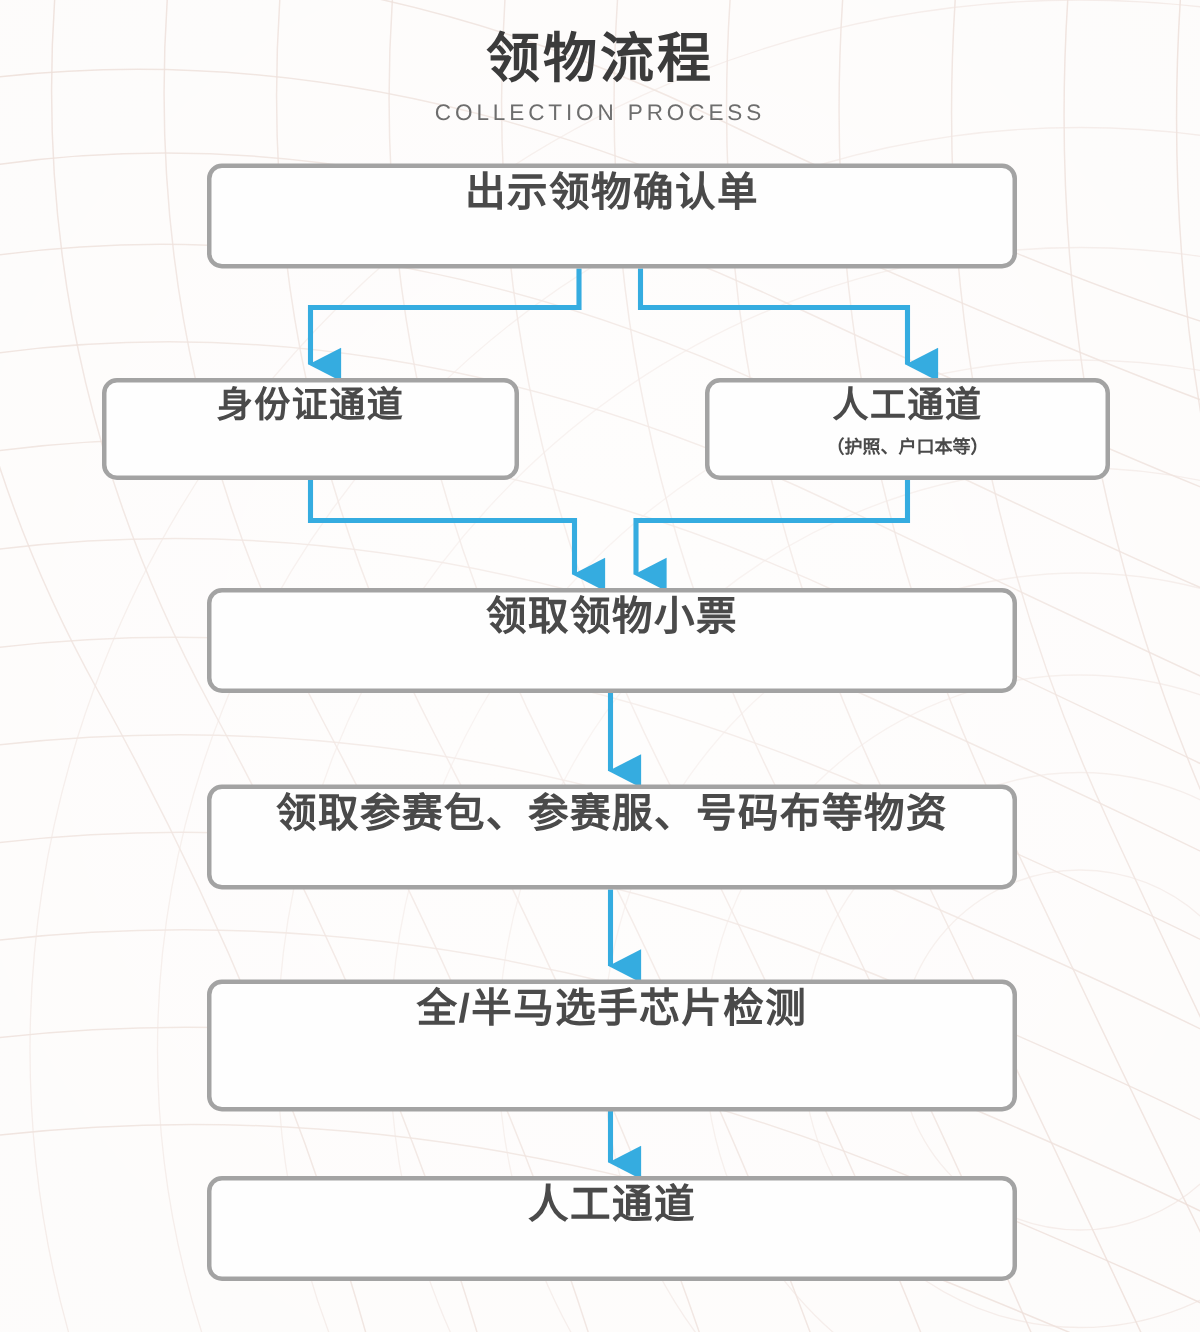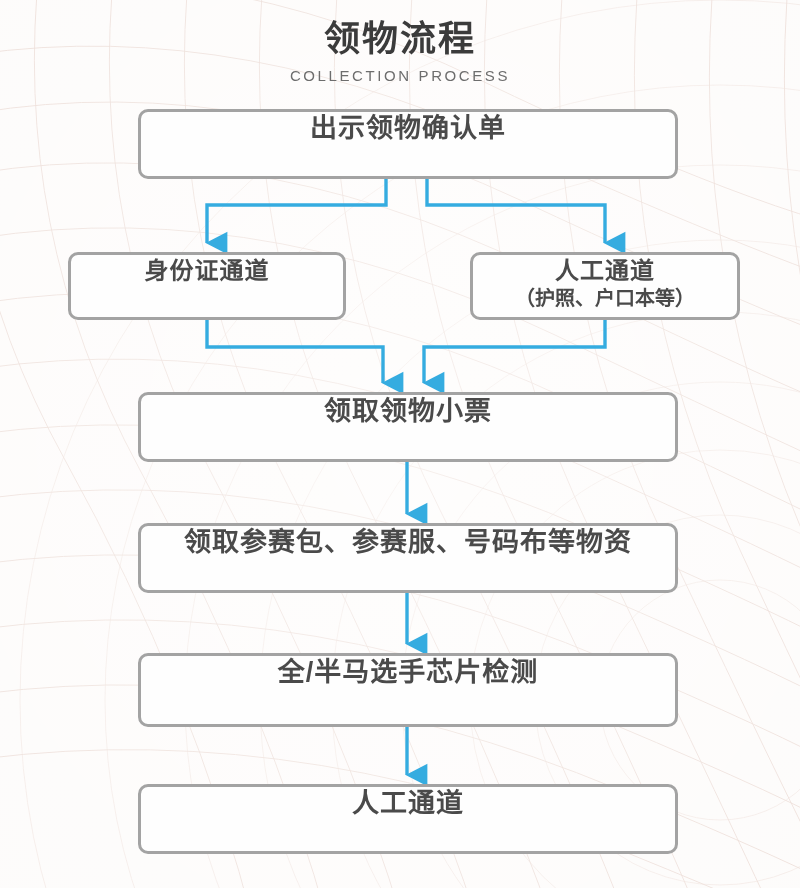--- a/index.html
+++ b/index.html
@@ -75,38 +75,38 @@
   .flow-box .box-label {
     font-size: 27px;
     font-weight: bold;
     color: #4a4a4a;
     letter-spacing: 1px;
     line-height: 32px;
     white-space: nowrap;
     font-family: "Liberation Sans", "DejaVu Sans", sans-serif;
   }
   .flow-box .box-sub {
-    font-size: 20px;
+    font-size: 12px;
     font-weight: bold;
     color: #4a4a4a;
     letter-spacing: 0px;
     line-height: 20px;
     margin-top: 1px;
     white-space: nowrap;
     font-family: Liberation Serif, serif;
   }
   .flow-box.narrow .box-label { font-size: 24px; }
 
   
   #box-show-form      { left: 138px; top: 109px; width: 540px; height: 70px; }
   #box-id-channel     { left: 68px;  top: 252px; width: 278px; height: 68px; }
   #box-manual-channel { left: 470px; top: 252px; width: 270px; height: 68px; }
   #box-get-receipt    { left: 138px; top: 392px; width: 540px; height: 70px; }
   #box-get-kit        { left: 138px; top: 523px; width: 540px; height: 70px; }
-  #box-chip-check     { left: 138px; top: 653px; width: 540px; height: 74px; }
+  #box-chip-check     { left: 138px; top: 653px; width: 540px; height: 88px; }
   #box-expo-area      { left: 138px; top: 784px; width: 540px; height: 70px; }
 
   
   #connectors {
     position: absolute;
     left: 0; top: 0;
     width: 800px; height: 888px;
     z-index: 1;
     pointer-events: none;
   }

